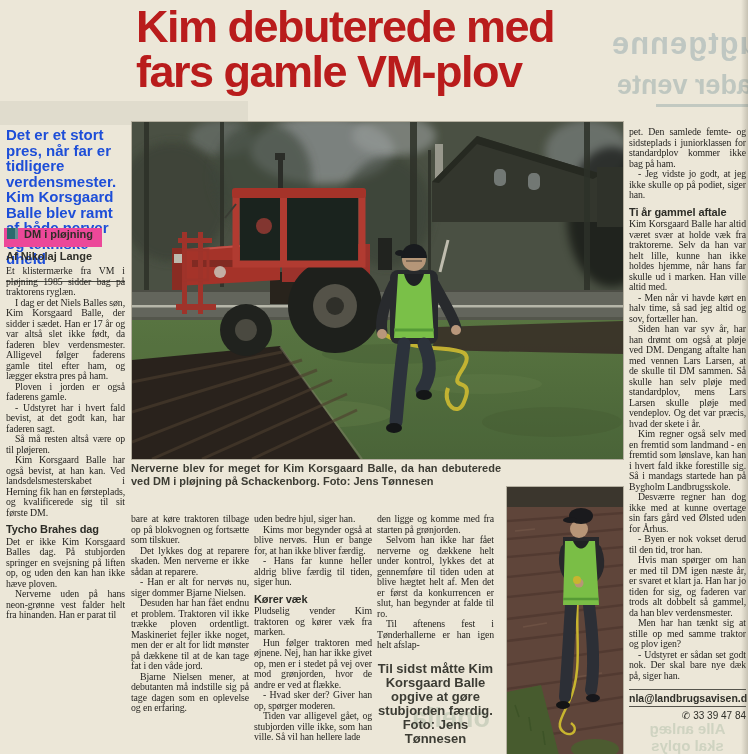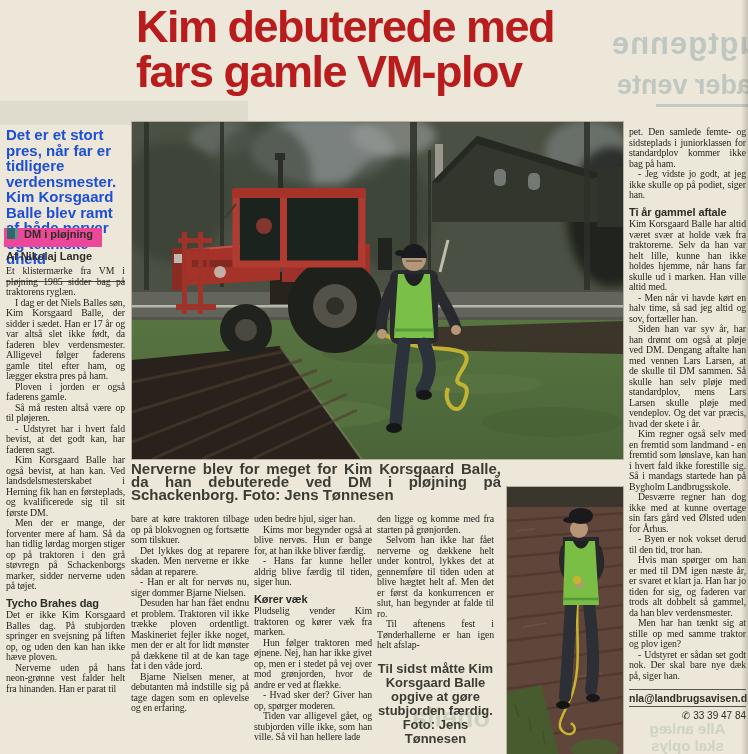--- a/index.html
+++ b/index.html
@@ -48,21 +48,21 @@
   .col5{left:629px;top:127px;width:117px;height:556px;}
 
   
   .photo{position:absolute;border:1px solid #b5b0a0;background:#55584c;}
   .photo-main{left:131px;top:121px;width:491px;height:337px;}
   .photo-2{left:506px;top:486px;width:116px;height:268px;}
   .photo svg{display:block;width:100%;height:100%;}
 
   
   .caption-main{position:absolute;left:131px;top:462px;width:370px;
-        font-weight:700;font-size:15px;line-height:13px;color:#3c3c34;text-align:justify;}
+        font-weight:700;font-size:11px;line-height:13px;color:#3c3c34;text-align:justify;}
   .caption-2{position:absolute;left:377px;top:662px;width:117px;text-align:center;
         font-weight:700;font-size:13px;line-height:14px;color:#3c3c34;}
 
   
   .contact-rule{position:absolute;left:629px;width:117px;height:1px;background:#55544c;}
   .rule-a{top:689px;} .rule-b{top:706px;}
   .email{position:absolute;left:629px;top:692px;width:117px;font-weight:700;font-size:10.5px;
         color:#2e2e28;}
   .phone{position:absolute;left:629px;top:710px;width:117px;text-align:right;font-size:10px;
         color:#2e2e28;}
@@ -92,24 +92,23 @@
   <div class="kicker">
     <span class="kicker-square"></span>
     <span class="kicker-label">DM i pløjning</span>
   </div>
   <div class="byline">Af Nikolaj Lange</div>
 
   <div class="body col1">
       <p>Et klistermærke fra VM i pløjning 1985 sidder bag på traktorens ryglæn.</p>
       <p>I dag er det Niels Balles søn, Kim Korsgaard Balle, der sidder i sædet. Han er 17 år og var altså slet ikke født, da faderen blev verdensmester. Alligevel følger faderens gamle titel efter ham, og lægger ekstra pres på ham.</p>
       <p>Ploven i jorden er også faderens gamle.</p>
+      <p>- Udstyret har i hvert fald bevist, at det godt kan, har faderen sagt.</p>
       <p>Så må resten altså være op til pløjeren.</p>
-      <p>- Udstyret har i hvert fald bevist, at det godt kan, har faderen sagt.</p>
       <p>Kim Korsgaard Balle har også bevist, at han kan. Ved landsdelsmesterskabet i Herning fik han en førsteplads, og kvalificerede sig til sit første DM.</p>
-      <p>Men der er mange, der forventer mere af ham. Så da han tidlig lørdag morgen stiger op på traktoren i den grå støvregn på Schackenborgs marker, sidder nerverne uden på tøjet.</p>
       <h3>Tycho Brahes dag</h3>
       <p>Det er ikke Kim Korsgaard Balles dag. På stubjorden springer en svejsning på liften op, og uden den kan han ikke hæve ploven.</p>
       <p>Nerverne uden på hans neon-grønne vest falder helt fra hinanden. Han er parat til</p>
     </div>
   <div class="body col2">
       <p>bare at køre traktoren tilbage op på blokvognen og fortsætte som tilskuer.</p>
       <p>Det lykkes dog at reparere skaden. Men nerverne er ikke sådan at reparere.</p>
       <p>- Han er alt for nervøs nu, siger dommer Bjarne Nielsen.</p>
       <p>Desuden har han fået endnu et problem. Traktoren vil ikke trække ploven ordentligt. Maskineriet fejler ikke noget, men der er alt for lidt mønster på dækkene til at de kan tage fat i den våde jord.</p>
       <p>Bjarne Nielsen mener, at debutanten må indstille sig på tage dagen som en oplevelse og en erfaring.</p>

